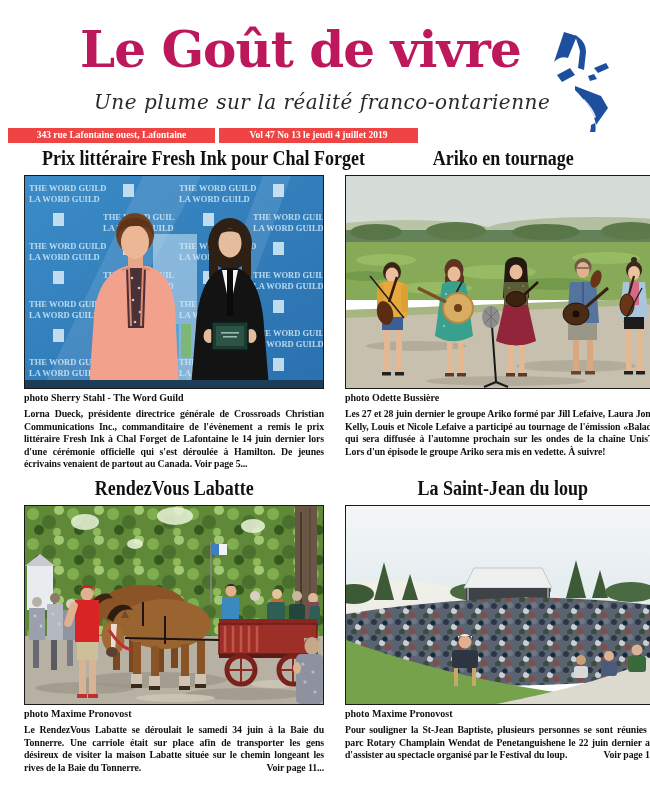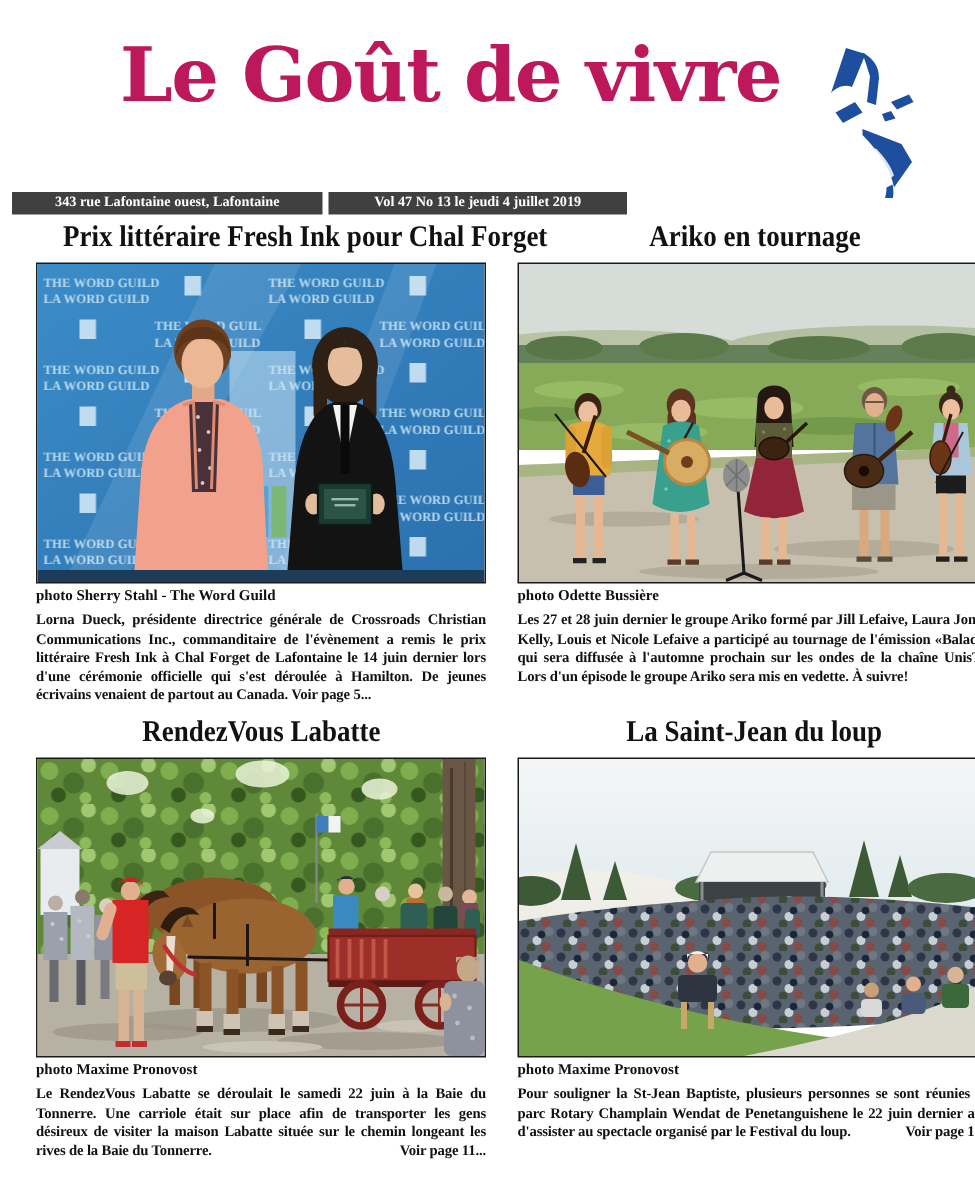--- a/index.html
+++ b/index.html
@@ -6,41 +6,42 @@
   .page{position:relative;width:650px;height:800px;background:#ffffff;margin:0 auto;overflow:hidden;
         font-family:"Liberation Serif",serif;color:#1a1a1a;}
   
   .title{position:absolute;left:80px;top:20px;font-family:"DejaVu Serif",serif;font-weight:bold;
          font-size:50px;letter-spacing:-1px;color:#be185d;margin:0;white-space:nowrap;}
   .tagline{position:absolute;left:94px;top:90px;font-family:"DejaVu Serif",serif;font-style:italic;
            font-size:20px;letter-spacing:.5px;color:#2a2a2a;white-space:nowrap;}
   .bird{position:absolute;left:543px;top:28px;width:92px;height:104px;}
   
   .infobar{position:absolute;left:8px;top:128px;width:635px;height:15px;display:flex;gap:4px;}
-  .infobar .cell{background:#404040;color:#ffffff;font-weight:bold;font-size:9.5px;line-height:15px;
+  .infobar .cell{background:#ef4444;color:#ffffff;font-weight:bold;font-size:9.5px;line-height:15px;
                  text-align:center;white-space:nowrap;overflow:hidden;}
   .cell.c1{width:207px;} .cell.c2{width:199px;} .cell.c3{flex:1;}
   
   .content{position:absolute;left:24px;top:147px;width:623px;display:grid;
            grid-template-columns:300px 316px;grid-template-rows:330px auto;column-gap:21px;}
   .article h2{margin:0 0 5px 0;font-size:20px;line-height:1.15;text-align:center;font-weight:bold;color:#111;}
   .article h2 span{display:inline-block;white-space:nowrap;transform:scaleX(.9);transform-origin:50% 50%;}
   .photo{border:1px solid #1a1a1a;margin:0 0 3px 0;font-size:0;line-height:0;}
   .photo svg{display:block;}
   .caption{font-size:10px;font-weight:bold;margin:0 0 5px 0;color:#111;}
   .body{position:relative;font-size:9.8px;font-weight:bold;line-height:1.28;letter-spacing:-.1px;
         text-align:justify;color:#111;margin:0;}
   .voir{position:absolute;right:0;bottom:0;background:#fff;padding-left:8px;}
 </style>
 </head>
 <body>
 
 <div class="page">
 
   <h1 class="title">Le Goût de vivre</h1>
+  <div class="tagline">Une plume sur la réalité franco-ontarienne</div>
 
   <svg class="bird" viewBox="0 0 90 104">
     <g fill="#1d4f9e">
       <path d="M10,34 L20,4 L33,8 L24,30 C19,28 14,30 10,34 Z"></path>
       <path d="M31,7 C38,11 42,16 42,24 L40,42 L34,40 L36,23 C34,16 32,11 31,7 Z"></path>
       <path d="M13,47 L26,40 L31,47 L18,54 Z"></path>
       <path d="M50,40 L62,35 L65,40 L54,45 Z"></path>
       <path d="M44,48 L50,46 L53,51 L46,53 Z"></path>
       <path d="M31,58 L57,68 L64,80 L52,97 C50,86 43,74 31,62 Z"></path>
       <path d="M40,71 C46,77 50,83 52,89 L47,93 C45,85 42,77 37,73 Z" fill="#ffffff" opacity=".85"></path>
@@ -428,21 +429,21 @@
                 <circle cx="278" cy="158" r="1.6"></circle>
                 <circle cx="288" cy="166" r="1.6"></circle>
                 <circle cx="280" cy="176" r="1.6"></circle>
                 <circle cx="290" cy="186" r="1.6"></circle>
               </g>
             <ellipse cx="272" cy="162" rx="4" ry="6" fill="#d8b494"></ellipse>
           </g>
         </svg>
       </figure>
       <div class="caption">photo Maxime Pronovost</div>
-      <p class="body"><span>Le RendezVous Labatte se déroulait le samedi 22 juin à la Baie du Tonnerre. Une carriole était sur place afin de transporter les gens désireux de visiter la maison Labatte située sur le chemin longeant les rives de la Baie du Tonnerre.</span><span class="voir">Voir page 11...</span></p>
+      <p class="body"><span>Le RendezVous Labatte se déroulait le samedi 34 juin à la Baie du Tonnerre. Une carriole était sur place afin de transporter les gens désireux de visiter la maison Labatte située sur le chemin longeant les rives de la Baie du Tonnerre.</span><span class="voir">Voir page 11...</span></p>
     </section>
 
     <section class="article row2">
       <h2><span>La Saint-Jean du loup</span></h2>
       <figure class="photo">
         <svg width="314" height="198" viewBox="0 0 314 198" preserveAspectRatio="none">
           <defs>
             <linearGradient id="sjsky" x1="0" y1="0" x2="0" y2="1">
               <stop offset="0" stop-color="#f4f6f6"></stop>
                 <stop offset="1" stop-color="#e0eaee"></stop>

